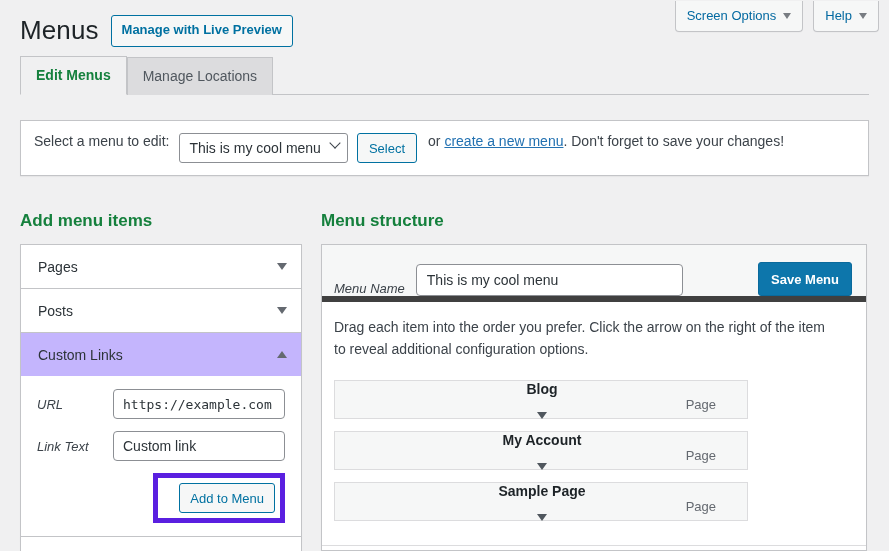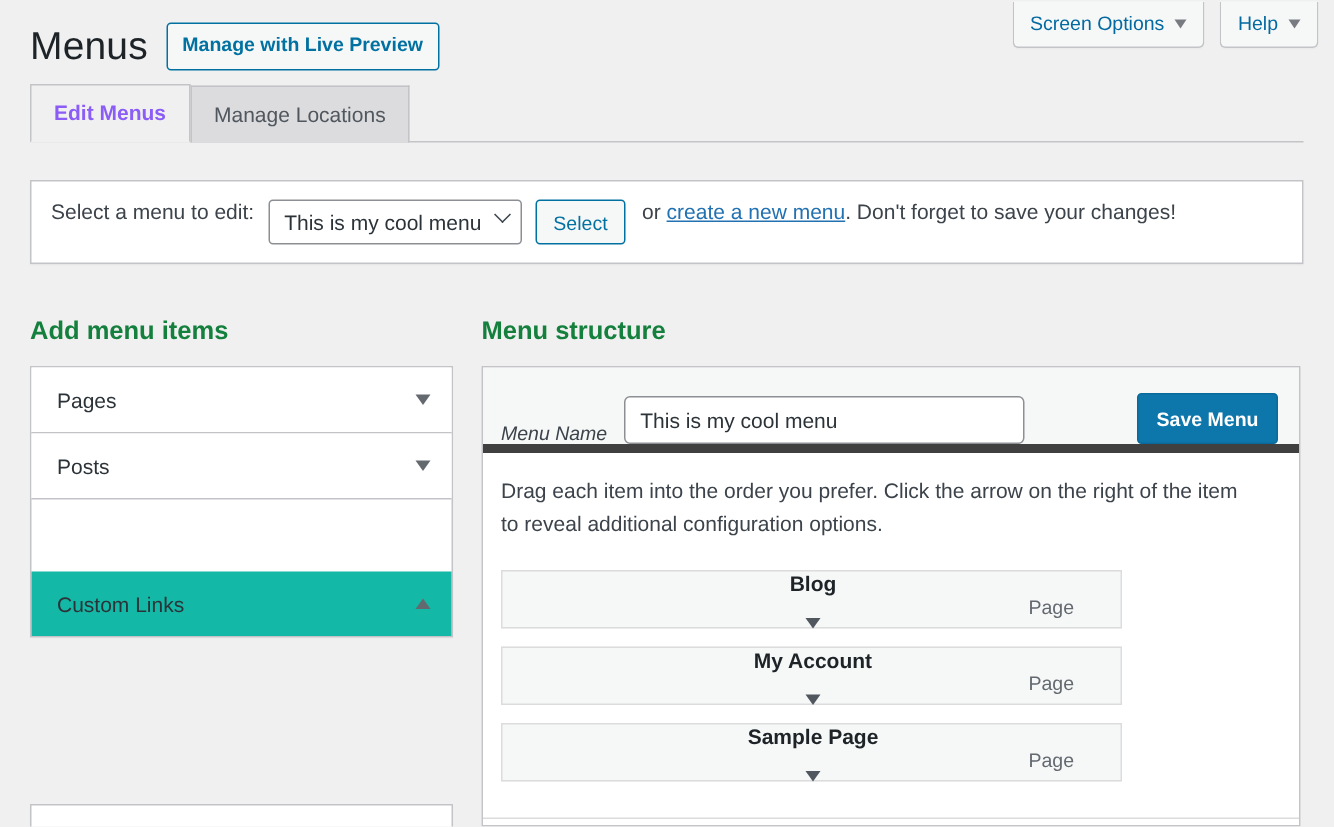--- a/index.html
+++ b/index.html
@@ -83,21 +83,21 @@
     background: #dcdcde;
     color: #50575e;
     line-height: 1.33;
     cursor: pointer;
     margin-right: 0;
     position: relative;
     top: 1px;
   }
   .tab.active {
     background: #f0f0f1;
-    color: #8b5cf6;
+    color: #15803d;
     font-weight: bold;
     border-bottom: 1px solid #f0f0f1;
   }
 
   
   .menu-select-bar {
     position: absolute; left: 20px; top: 120px;
     width: 849px;
     background: #fff;
     border: 1px solid #c3c4c7;
@@ -187,22 +187,21 @@
     display: flex;
     align-items: center;
     padding: 0 14px 0 17px;
     font-size: 14px;
     color: #2c3338;
     cursor: pointer;
     background: #fff;
     justify-content: space-between;
   }
   .acc-item.open > .acc-title {
-    background: #14b8a6;
-    margin-top: 48px;
+    background: #c4b5fd;
   }
   .acc-arrow {
     width: 0; height: 0;
     border-left: 5px solid transparent;
     border-right: 5px solid transparent;
     border-top: 7px solid #646970;
   }
   .acc-arrow.up {
     border-top: none;
     border-bottom: 7px solid #646970;
@@ -426,20 +425,35 @@
       <div class="acc-title">
         <span>Posts</span>
         <span class="acc-arrow"></span>
       </div>
     </div>
     <div class="acc-item open">
       <div class="acc-title">
         <span>Custom Links</span>
         <span class="acc-arrow up"></span>
       </div>
+      <div class="acc-body">
+        <div class="field-row">
+          <span class="field-label">URL</span>
+          <div class="field-input mono">https://example.com</div>
+        </div>
+        <div class="field-row">
+          <span class="field-label">Link Text</span>
+          <div class="field-input">Custom link</div>
+        </div>
+        <div class="acc-actions">
+          <div class="highlight-box">
+            <button class="add-to-menu-btn">Add to Menu</button>
+          </div>
+        </div>
+      </div>
     </div>
   </div>
 
   <div class="accordion-2"></div>
 
   <div class="structure-panel">
     <div class="menu-name-row">
       <span class="menu-name-label">Menu Name</span>
       <div class="menu-name-input">This is my cool menu</div>
       <button class="save-menu-btn">Save Menu</button>

